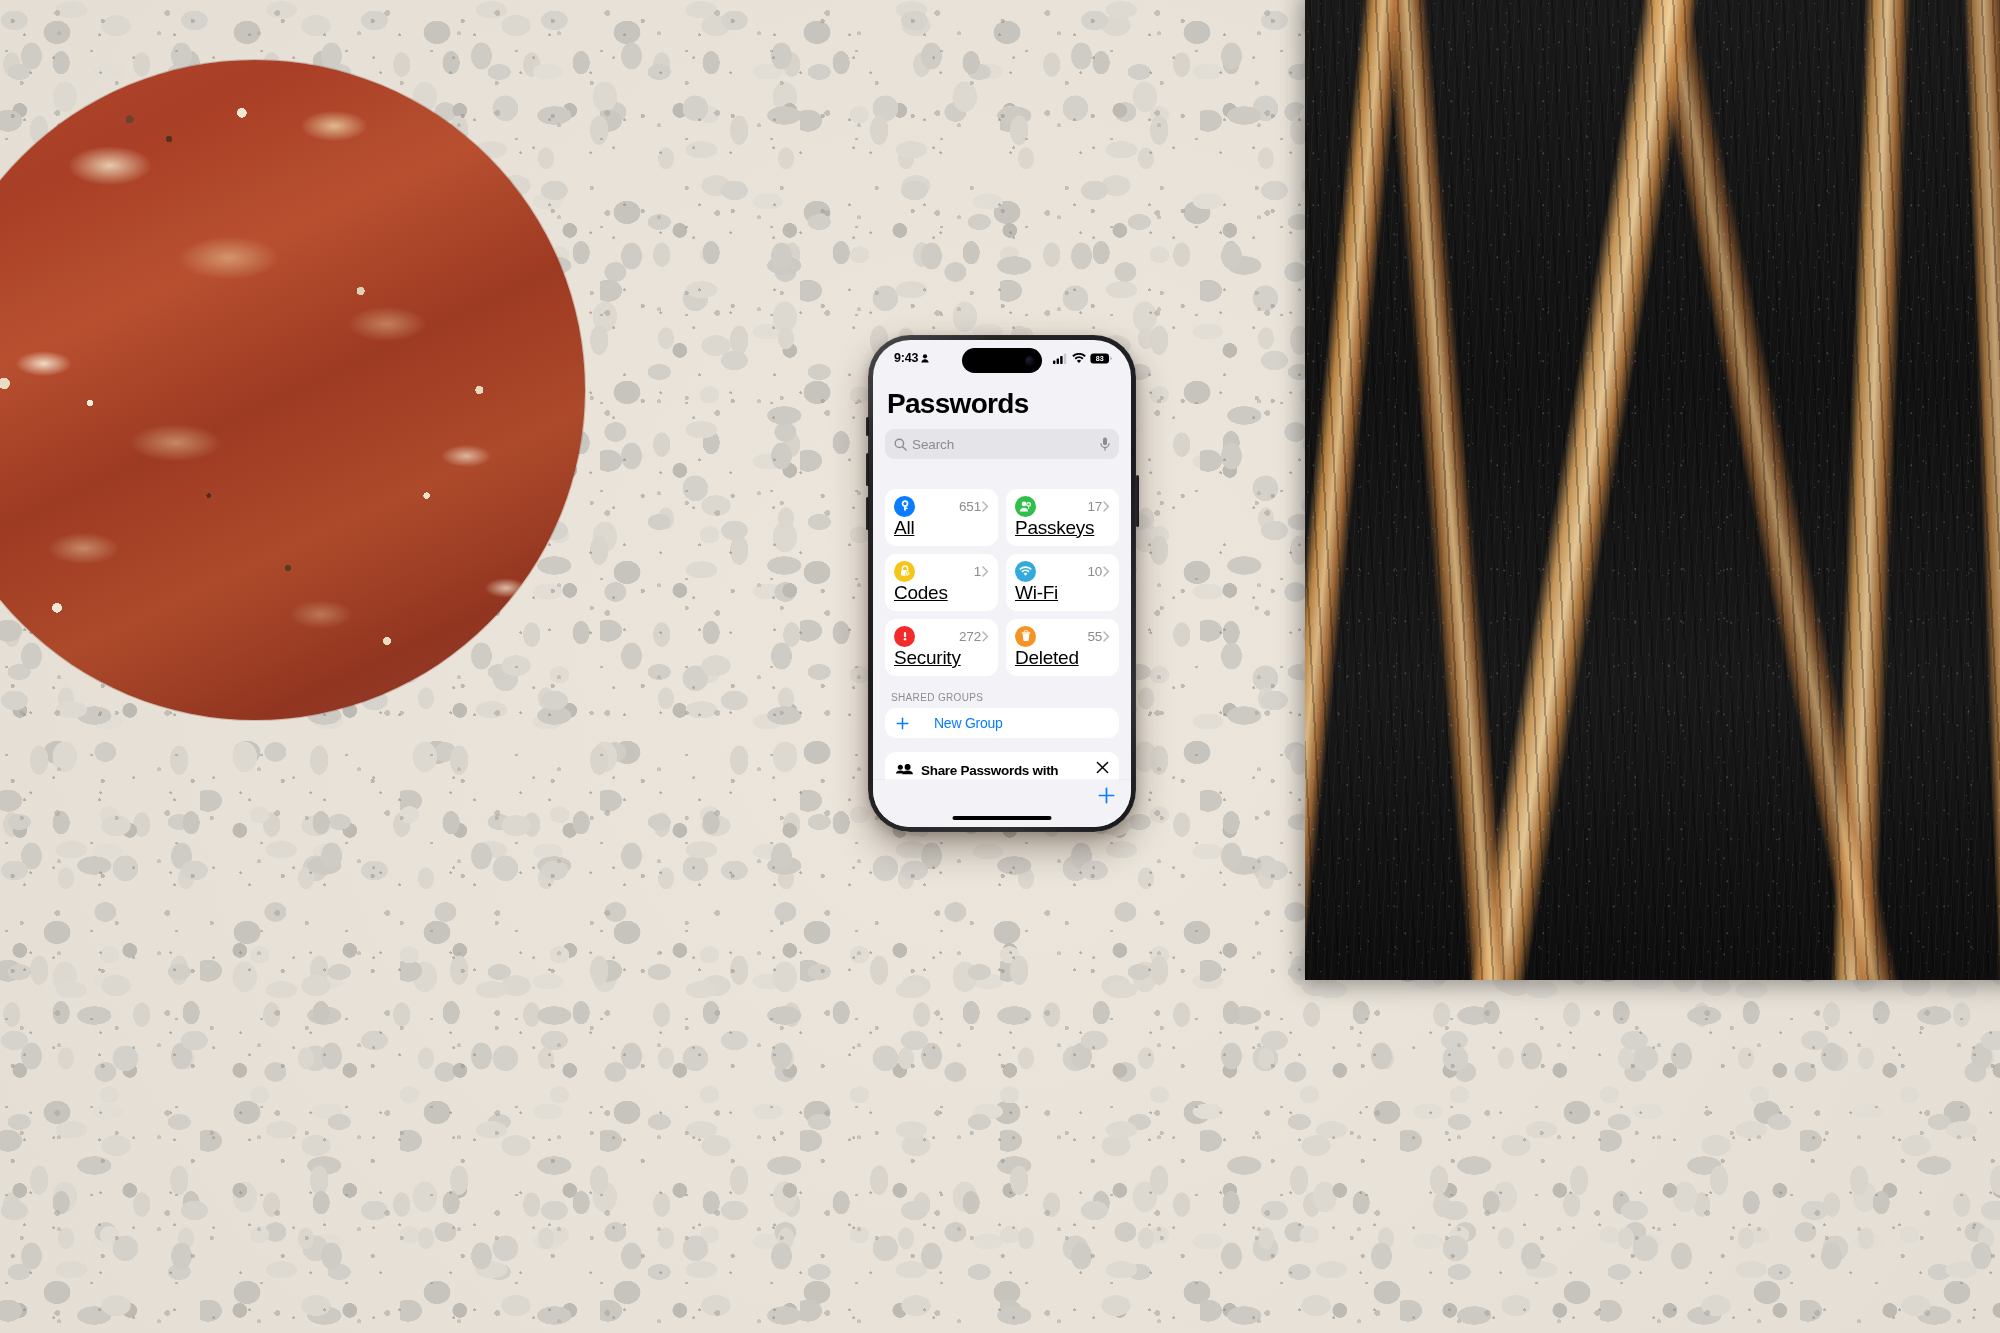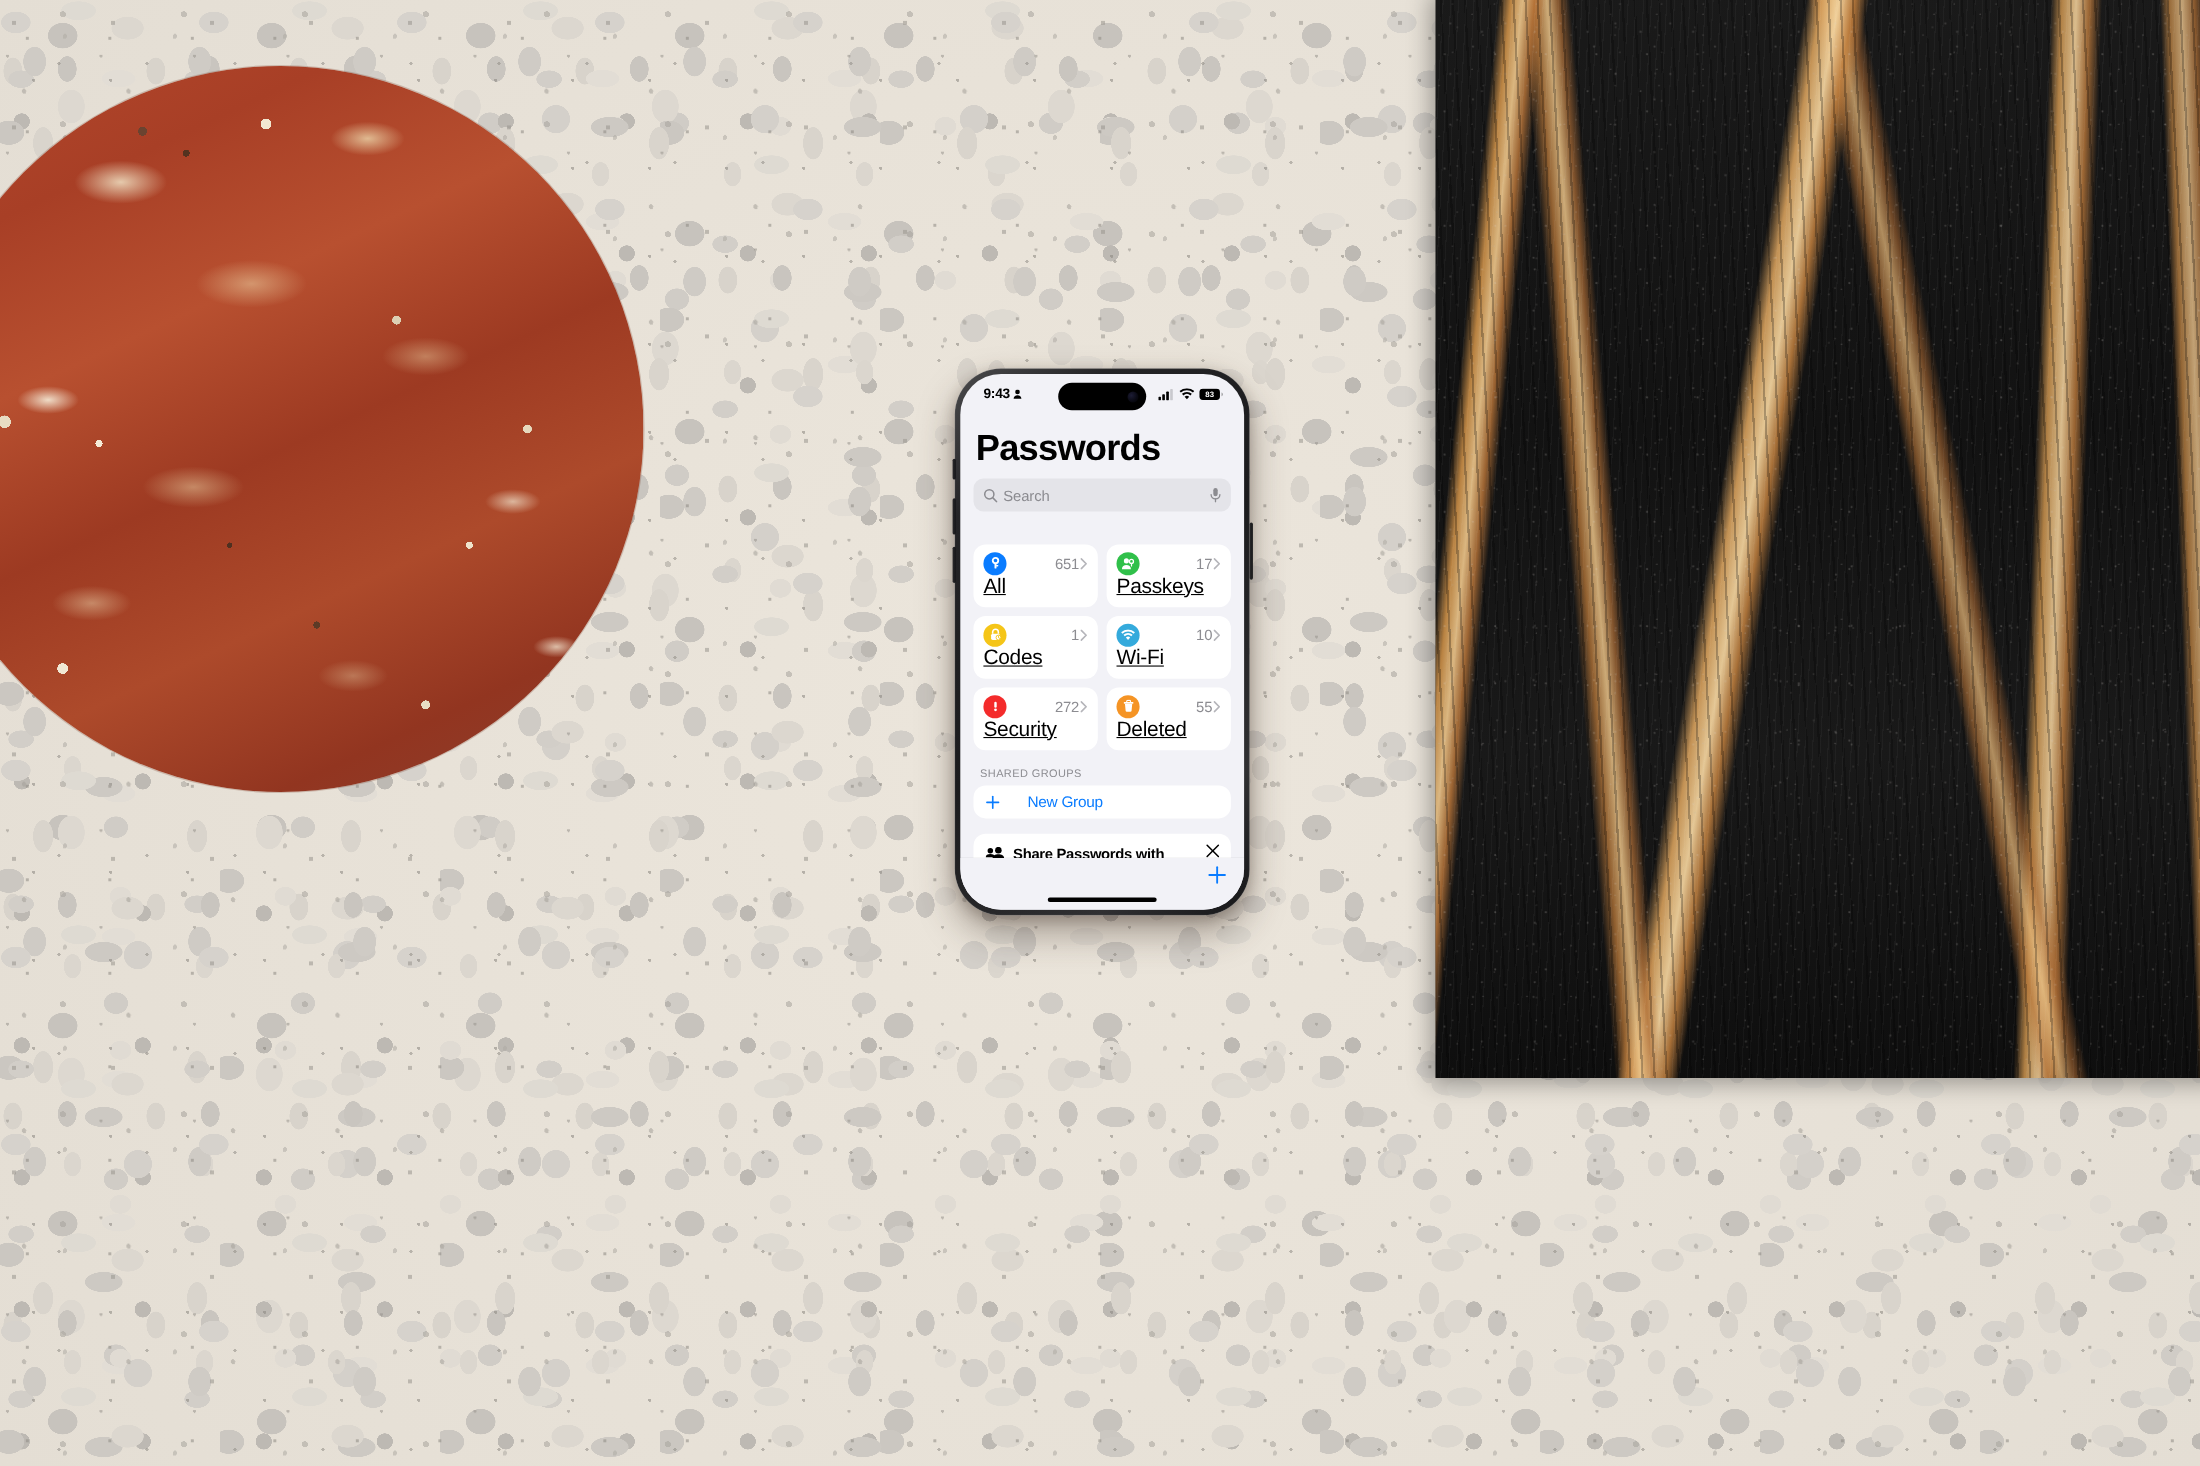--- a/index.html
+++ b/index.html
@@ -245,21 +245,21 @@
 
   
   .content {
     flex: 1 1 auto;
     overflow: hidden;
     padding: 0 12px;
     position: relative;
   }
 
   .page-title {
-    font-size: 33px;
+    font-size: 28px;
     font-weight: 700;
     letter-spacing: -0.7px;
     color: #000;
     margin: 14px 0 9px 2px;
   }
 
   .search-bar {
     height: 30px;
     background: #e4e4e9;
     border-radius: 9px;

